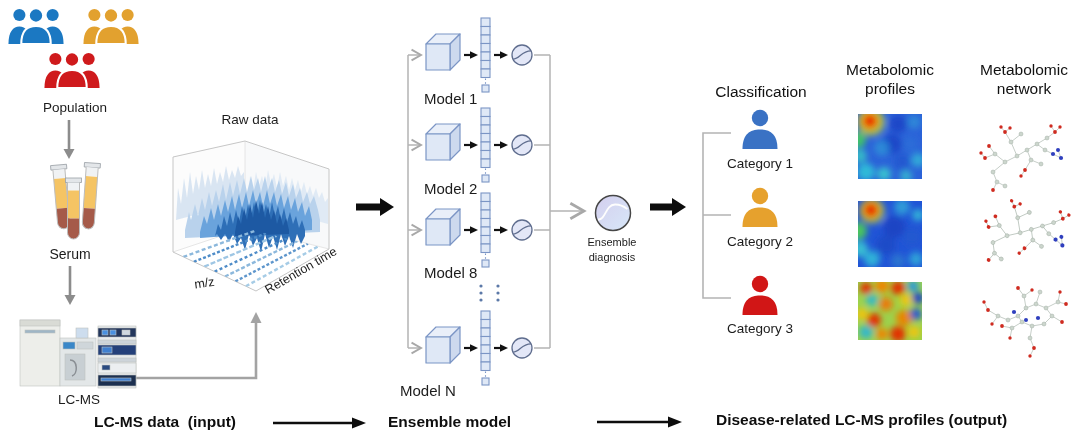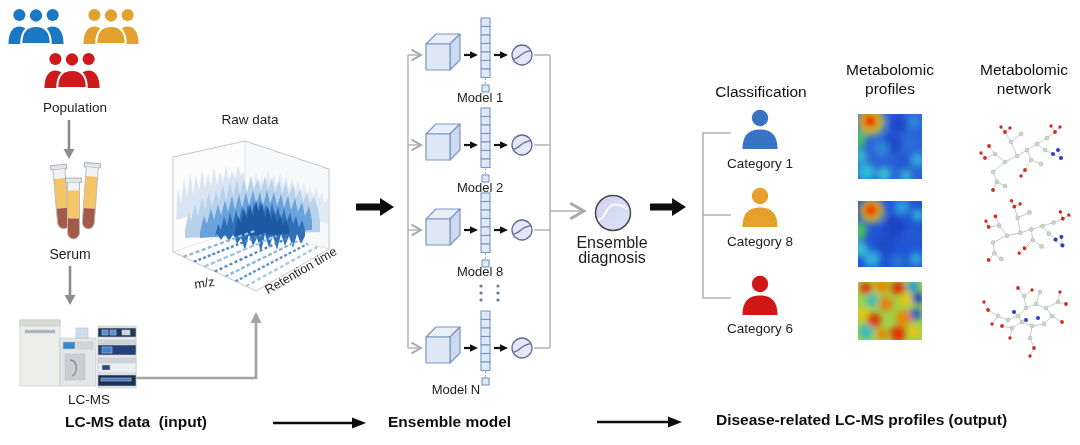--- a/index.html
+++ b/index.html
@@ -2,21 +2,21 @@
 <html><head>
 <meta charset="utf-8">
 <style>
   html,body{margin:0;padding:0;background:#fff;}
   #stage{position:relative;width:1080px;height:445px;background:#ffffff;overflow:hidden;
          font-family:"Liberation Sans",sans-serif;color:#1b1b1b;}
   .abs{position:absolute;}
   .lbl{position:absolute;text-align:center;font-size:13.5px;line-height:16px;color:#1c1c1c;}
   .coltitle{position:absolute;text-align:center;font-size:15.5px;line-height:19px;color:#111;}
   .cap{position:absolute;font-weight:bold;font-size:15.5px;color:#0e0e0e;white-space:pre;text-align:left;}
-  .mlabel{position:absolute;width:112px;text-align:center;font-size:13px;color:#1c1c1c;}
+  .mlabel{position:absolute;width:112px;font-size:15px;color:#1c1c1c;}
   svg{display:block;}
 </style>
 </head>
 <body>
 
 <div id="stage">
 
 <svg width="0" height="0" style="position:absolute" aria-hidden="true">
   <defs>
     <g id="sym-group">
@@ -264,22 +264,22 @@
     <rect x="80" y="28" width="38" height="4" fill="#cdd4da"></rect>
     <rect x="80" y="33" width="38" height="10" fill="#24407a"></rect>
     <rect x="84" y="35" width="10" height="6" fill="#3f7fd0"></rect>
     <rect x="80" y="46" width="38" height="4" fill="#cdd4da"></rect>
     <rect x="80" y="51" width="38" height="10" fill="#eceff1"></rect>
     <rect x="84" y="53" width="8" height="5" fill="#2a4a80"></rect>
     <rect x="80" y="63" width="38" height="11" fill="#1c3050"></rect>
     <rect x="83" y="66" width="30" height="3" fill="#3f7fd0"></rect>
   </g>
 </svg>
-<div class="lbl" style="left:39px;top:392px;width:100px">LC-MS</div>
-<div class="cap" style="left:36px;top:413px;width:200px;text-align:center">LC-MS data  (input)</div>
+<div class="lbl" style="left:29px;top:392px;width:100px">LC-MS</div>
+<div class="cap" style="left:36px;top:413px;width:200px;text-align:right">LC-MS data  (input)</div>
 
 <div class="lbl" style="left:190px;top:112px;width:120px">Raw data</div>
 <svg class="abs" style="left:160px;top:132px" width="185" height="170" viewBox="0 0 185 170">
   <defs>
     <clipPath id="floorClip">
           <polygon points="13,120 85,96 169,117 96,159"></polygon>
         </clipPath>
   </defs>
   <polygon points="13,25 85,9 85,96 13,120" fill="#fcfcfc"></polygon>
   <polygon points="85,9 169,37 169,117 85,96" fill="#f8f9fa"></polygon>
@@ -349,44 +349,44 @@
       <line x1="70" y1="40" x2="77" y2="40" stroke="#111" stroke-width="2.2"></line>
       <polygon points="76,36.2 84,40 76,43.8" fill="#111"></polygon>
   <use href="#sym-sigmoid" x="86" y="28"></use>
 </svg>
 <div class="mlabel" style="left:400px;top:382px">Model N</div>
 
 <svg class="abs" style="left:593px;top:193px" width="40" height="40" viewBox="0 0 40 40">
   <circle cx="20" cy="20" r="17.5" fill="url(#gradLav)" stroke="#474747" stroke-width="1.5"></circle>
   <path d="M5,26.5 C13,27 12,12 22,11.5 C28,11.3 31,13.5 34.5,16" fill="none" stroke="#fdfdfd" stroke-width="1.8"></path>
 </svg>
-<div class="lbl" style="left:572px;top:235px;width:80px;font-size:16px;line-height:15px">
+<div class="lbl" style="left:572px;top:235px;width:80px;font-size:11px;line-height:15px">
   <div>Ensemble</div>
   <div>diagnosis</div>
 </div>
 
 <div class="coltitle" style="left:700px;top:82px;width:122px">Classification</div>
 <svg class="abs" style="left:739px;top:109px" width="42" height="40" viewBox="0 0 42 40">
   <g fill="#3a72c4">
         <use href="#sym-person"></use>
       </g>
 </svg>
 <div class="lbl" style="left:697px;top:156px;width:126px">Category 1</div>
 <svg class="abs" style="left:739px;top:187px" width="42" height="40" viewBox="0 0 42 40">
   <g fill="#e6a12d">
         <use href="#sym-person"></use>
       </g>
 </svg>
-<div class="lbl" style="left:697px;top:234px;width:126px">Category 8</div>
+<div class="lbl" style="left:697px;top:234px;width:126px">Category 2</div>
 <svg class="abs" style="left:739px;top:275px" width="42" height="40" viewBox="0 0 42 40">
   <g fill="#d11616">
         <use href="#sym-person"></use>
       </g>
 </svg>
-<div class="lbl" style="left:697px;top:321px;width:126px">Category 6</div>
+<div class="lbl" style="left:697px;top:321px;width:126px">Category 3</div>
 
 <div class="coltitle" style="left:840px;top:60px;width:100px">
   <div>Metabolomic</div>
   <div>profiles</div>
 </div>
 <svg class="abs" style="left:858px;top:114px" width="64" height="65" viewBox="0 0 64 65">
   <rect width="64" height="65" fill="#2b62d8"></rect>
   <g filter="url(#blur4)">
     <circle cx="13" cy="8" r="14" fill="#cfe029" opacity="0.7"></circle>
         <circle cx="12" cy="7" r="10" fill="#f59b07" opacity="0.85"></circle>

